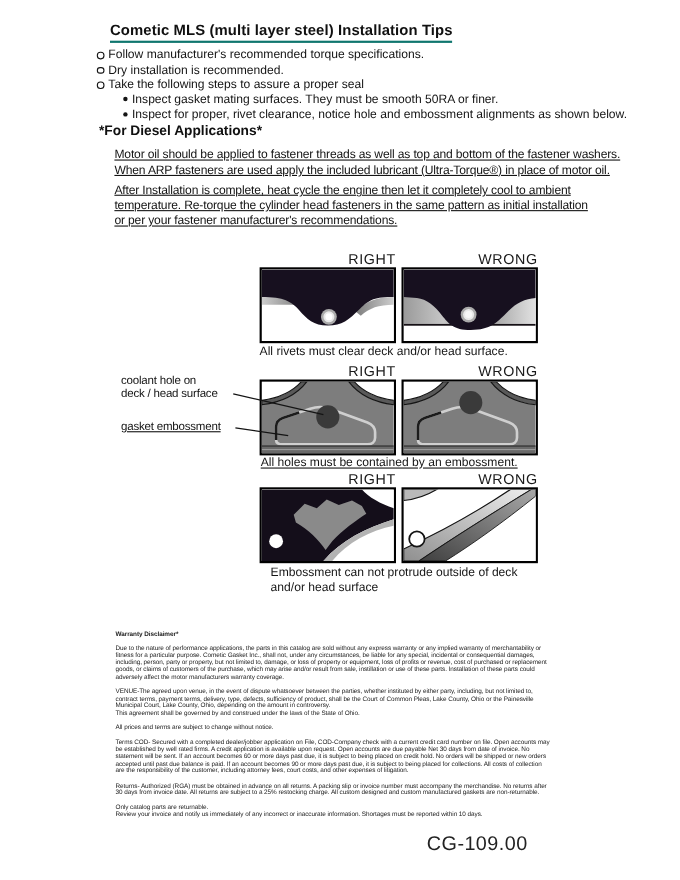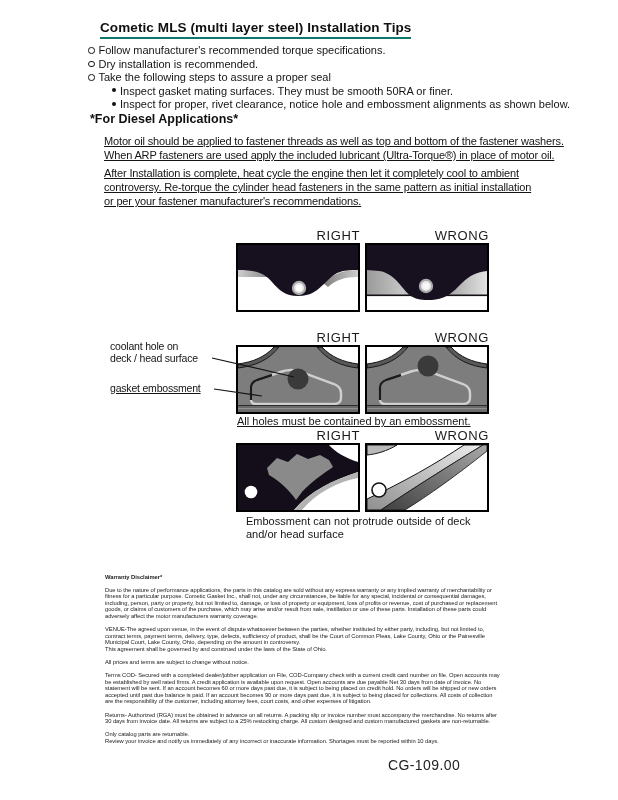--- a/index.html
+++ b/index.html
@@ -35,21 +35,21 @@
   .dbox { width:120px; height:65px; border:2px solid #000; background:#fff; }
   .dbox svg { display:block; }
   .dcap { font-size:11px; line-height:12.5px; color:#161616; }
 
   .anno { width:100px; font-size:10.5px; line-height:11.5px; letter-spacing:-0.2px; }
 
   .tiny-wrap { left:105px; top:574px; width:426px; font-size:5.8px; line-height:6.6px; letter-spacing:-0.05px; color:#222; }
   .tiny-h { font-weight:bold; margin:0 0 6px 0; }
   .tiny-p { margin:0 0 6.5px 0; }
 
-  .page-code { left:388px; top:757px; font-size:14px; letter-spacing:0.4px; color:#222; }
+  .page-code { left:388px; top:757px; font-size:18px; letter-spacing:0.4px; color:#222; }
 
   .overlay { left:0; top:0; pointer-events:none; }
 </style>
 </head>
 <body>
 
 <div class="page">
 
   <div class="abs doc-title">Cometic MLS (multi layer steel) Installation Tips</div>
 
@@ -73,21 +73,21 @@
     <div class="b-row indent">
       <span class="dot"></span>
       <span>Inspect for proper, rivet clearance, notice hole and embossment alignments as shown below.</span>
     </div>
   </div>
 
   <div class="abs diesel-h">*For Diesel Applications*</div>
   <div class="abs body-p pre" style="top:134px;">Motor oil should be applied to fastener threads as well as top and bottom of the fastener washers.
 When ARP fasteners are used apply the included lubricant (Ultra-Torque®) in place of motor oil.</div>
   <div class="abs body-p pre" style="top:166px;">After Installation is complete, heat cycle the engine then let it completely cool to ambient
-controversy. Re-torque the cylinder head fasteners in the same pattern as initial installation
+temperature. Re-torque the cylinder head fasteners in the same pattern as initial installation
 or per your fastener manufacturer's recommendations.</div>
 
   <div class="abs dlabel" style="left:236px; top:228px;">RIGHT</div>
   <div class="abs dlabel" style="left:365px; top:228px;">WRONG</div>
 
   <div class="abs dbox" style="left:236px; top:243px;">
     <svg width="120" height="65" viewBox="0 0 120 65">
       <defs>
         <linearGradient id="r1ga" x1="0" y1="0" x2="1" y2="0">
           <stop offset="0" stop-color="#cdcdcd"></stop>
@@ -121,20 +121,21 @@
       <rect width="120" height="65" fill="#ffffff"></rect>
       <rect x="0" y="25" width="120" height="25" fill="url(#w1ga)"></rect>
       <rect x="0" y="49.5" width="120" height="1.6" fill="#151015"></rect>
       <path d="M0,0 H120 V26 C110,27 103,30 95,38 C85,48 79,55 61,55 C45,55 41,49 35,42 C28,33 21,27 12,26 L0,25 Z" fill="#17101f"></path>
       <circle cx="59" cy="41" r="7.2" fill="#ababab"></circle>
       <circle cx="59" cy="41" r="5" fill="#e9e9e9"></circle>
       <circle cx="59" cy="41" r="3.2" fill="#f7f7f7"></circle>
     </svg>
   </div>
 
+  <div class="abs dcap" style="left:236px; top:314px;">All rivets must clear deck and/or head surface.</div>
 
   <div class="abs dlabel" style="left:236px; top:330px;">RIGHT</div>
   <div class="abs dlabel" style="left:365px; top:330px;">WRONG</div>
 
   <div class="abs anno pre" style="left:110px; top:341px;">coolant hole on
 deck / head surface</div>
   <div class="abs anno" style="left:110px; top:383px;text-decoration:underline;">gasket embossment</div>
 
   <div class="abs dbox" style="left:236px; top:345px;">
     <svg width="120" height="65" viewBox="0 0 120 65">

